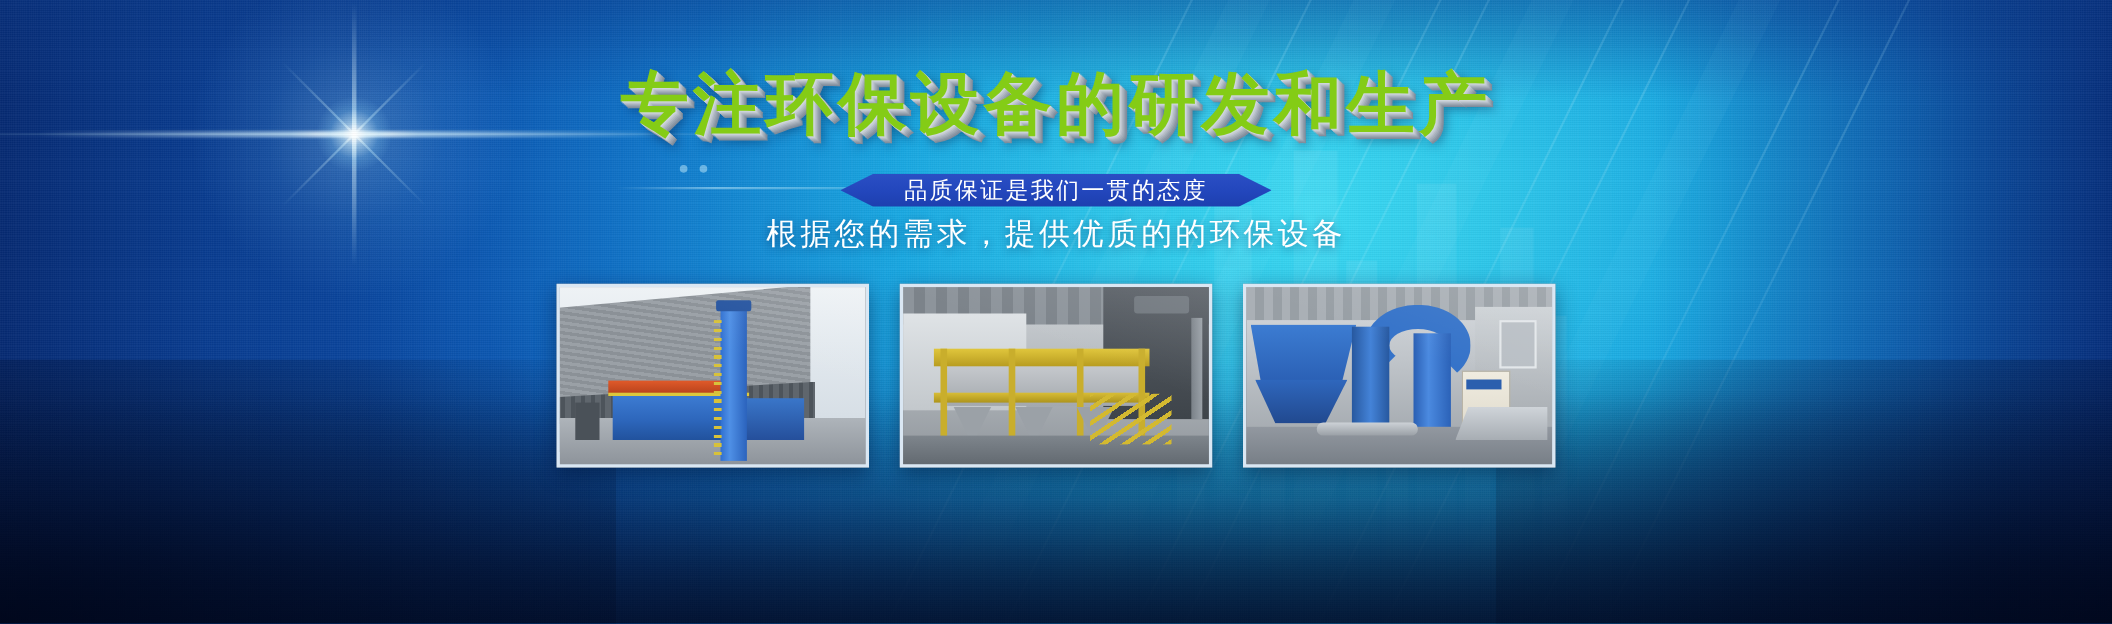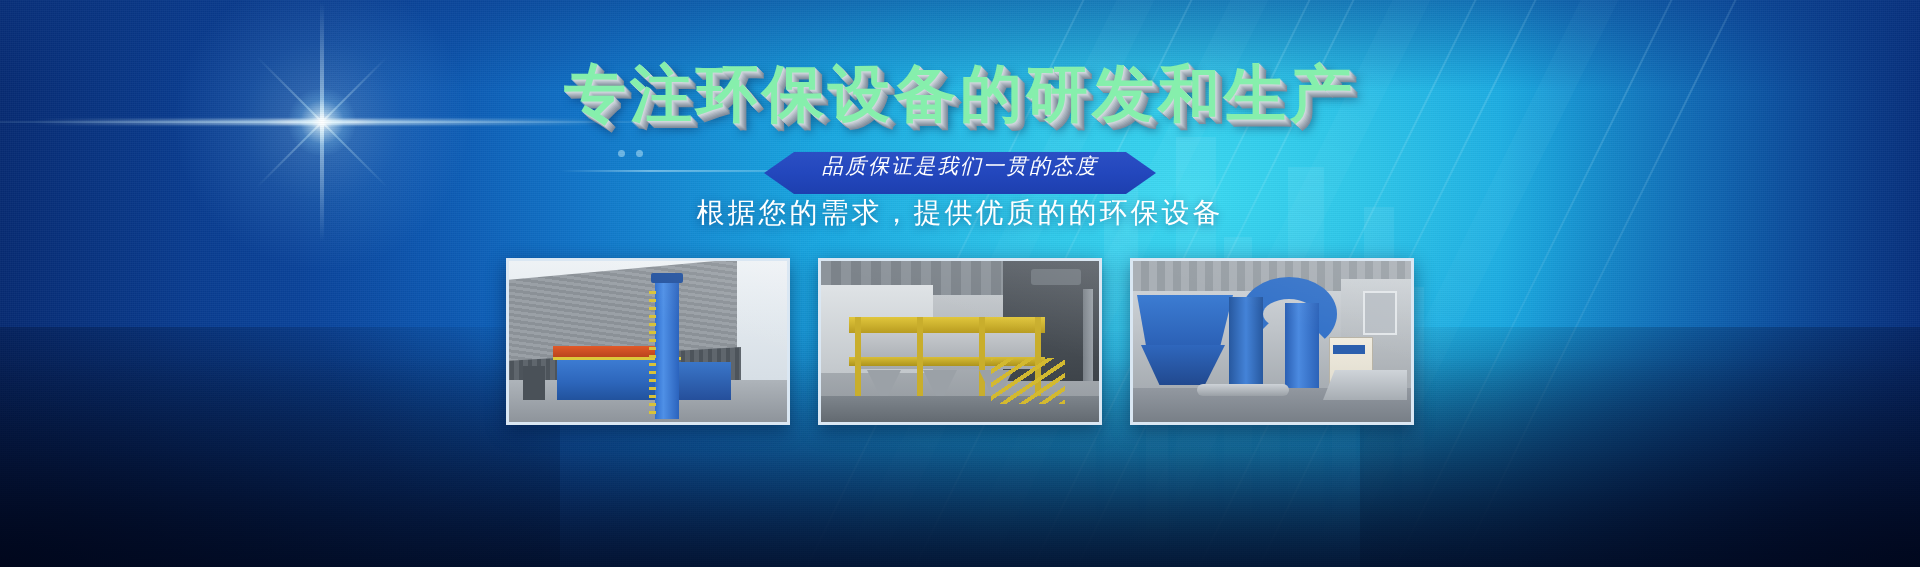--- a/index.html
+++ b/index.html
@@ -200,21 +200,21 @@
     display: flex;
     flex-direction: column;
     align-items: center;
   }
 
   .headline {
     margin-top: 52px;
     font-size: 62px;
     font-weight: bold;
     letter-spacing: 4px;
-    color: #86efac;
+    color: #84cc16;
     white-space: nowrap;
     text-shadow:
       1px 1px 0 #cfd6dc,
       2px 2px 0 #c3cad2,
       3px 3px 0 #b4bcc6,
       4px 4px 0 #a6afba,
       5px 5px 0 #98a3af,
       6px 6px 0 #8b96a4,
       7px 7px 0 #808c9b,
       8px 8px 10px rgba(4,30,72,0.55);
@@ -223,29 +223,28 @@
   .badge-wrap {
     margin-top: 16px;
     position: relative;
     height: 42px;
     display: flex;
     align-items: center;
     justify-content: center;
   }
   .badge {
     position: relative;
-    height: 42px;
+    height: 30px;
     display: flex;
-    align-items: flex-start;
+    align-items: center;
     justify-content: center;
     padding: 0 58px;
     background: linear-gradient(180deg, #2b4fc4 0%, #2347bd 50%, #1d3faf 100%);
     clip-path: polygon(30px 0, calc(100% - 30px) 0, 100% 50%, calc(100% - 30px) 100%, 30px 100%, 0 50%);
     box-shadow: 0 2px 10px rgba(4,24,70,0.35);
-    font-style: italic;
   }
   .badge-text {
     font-size: 21px;
     color: #ffffff;
     letter-spacing: 2px;
     white-space: nowrap;
   }
 
   .subline {
     font-size: 28px;

